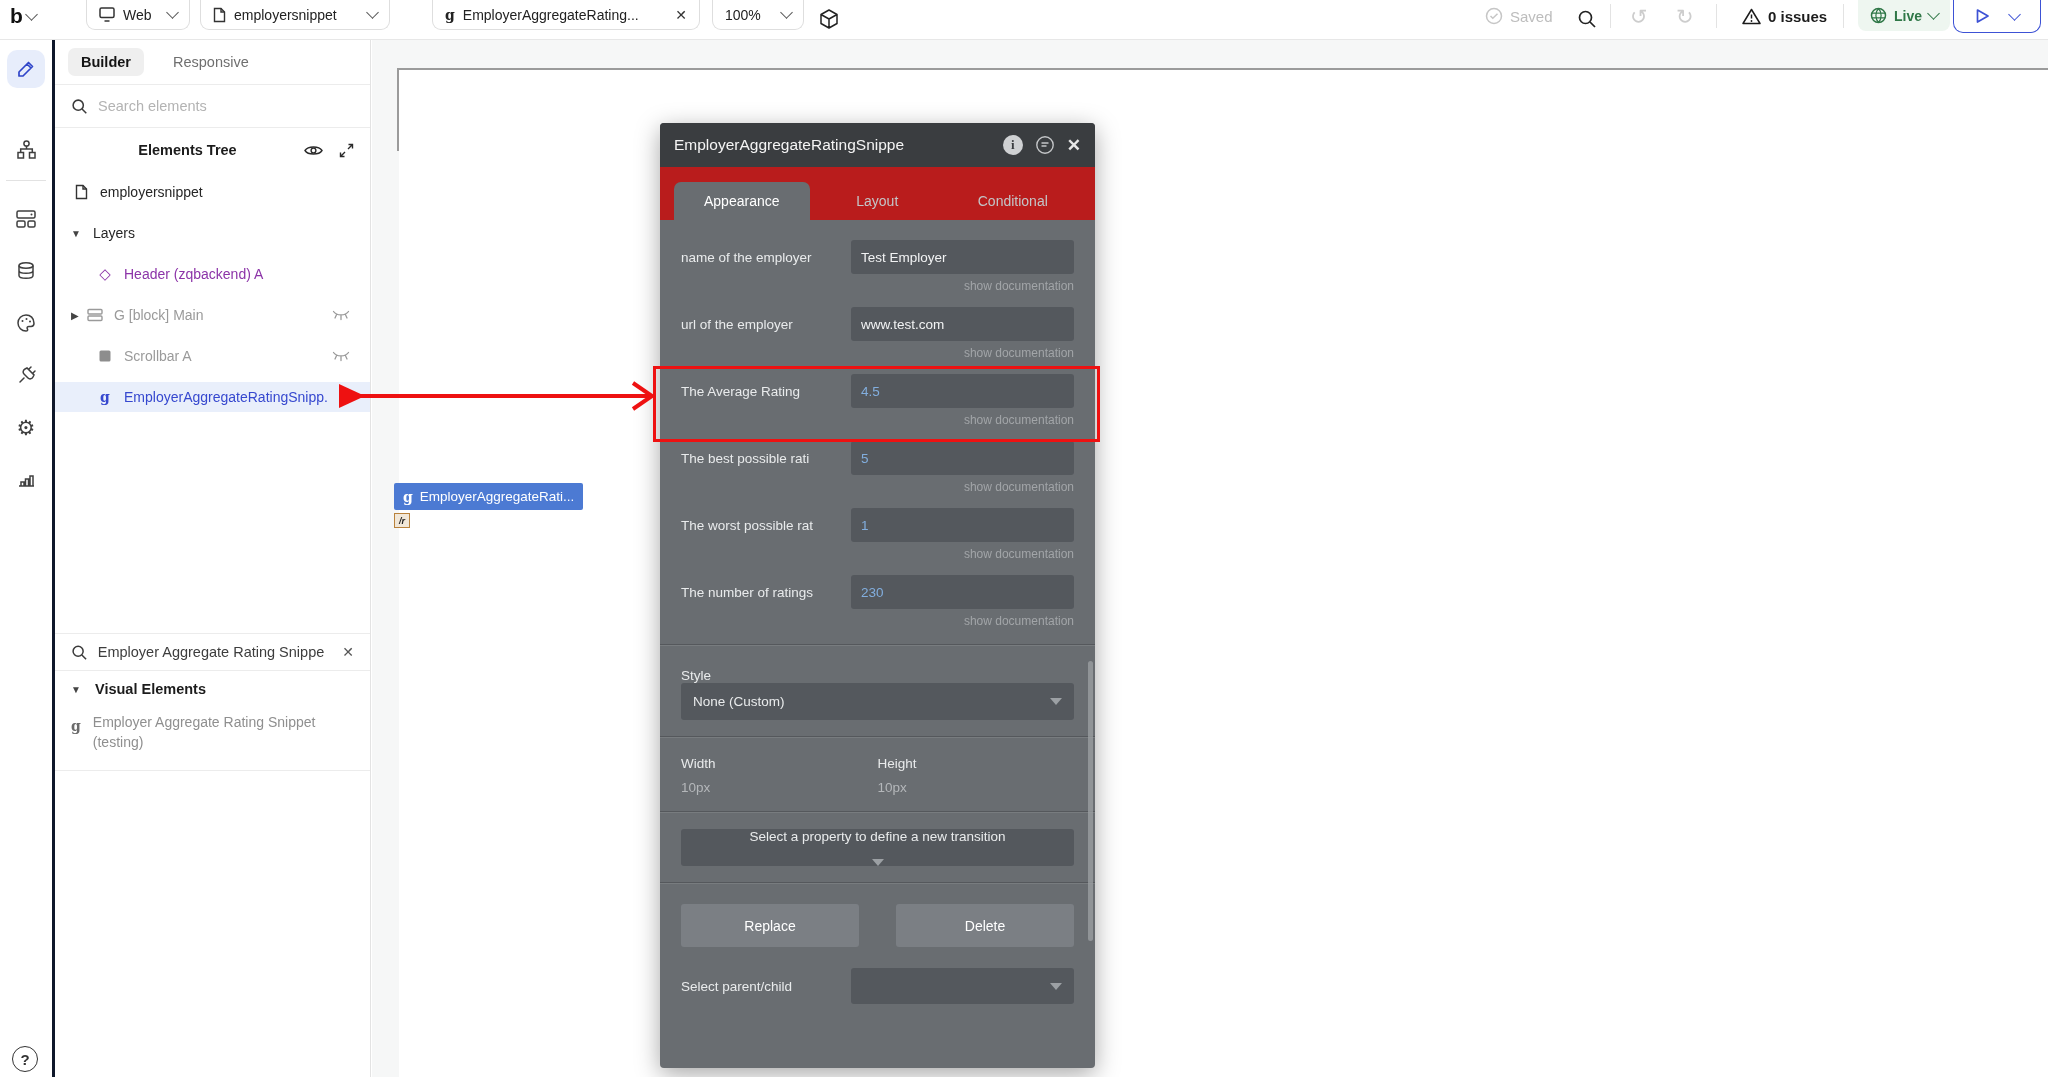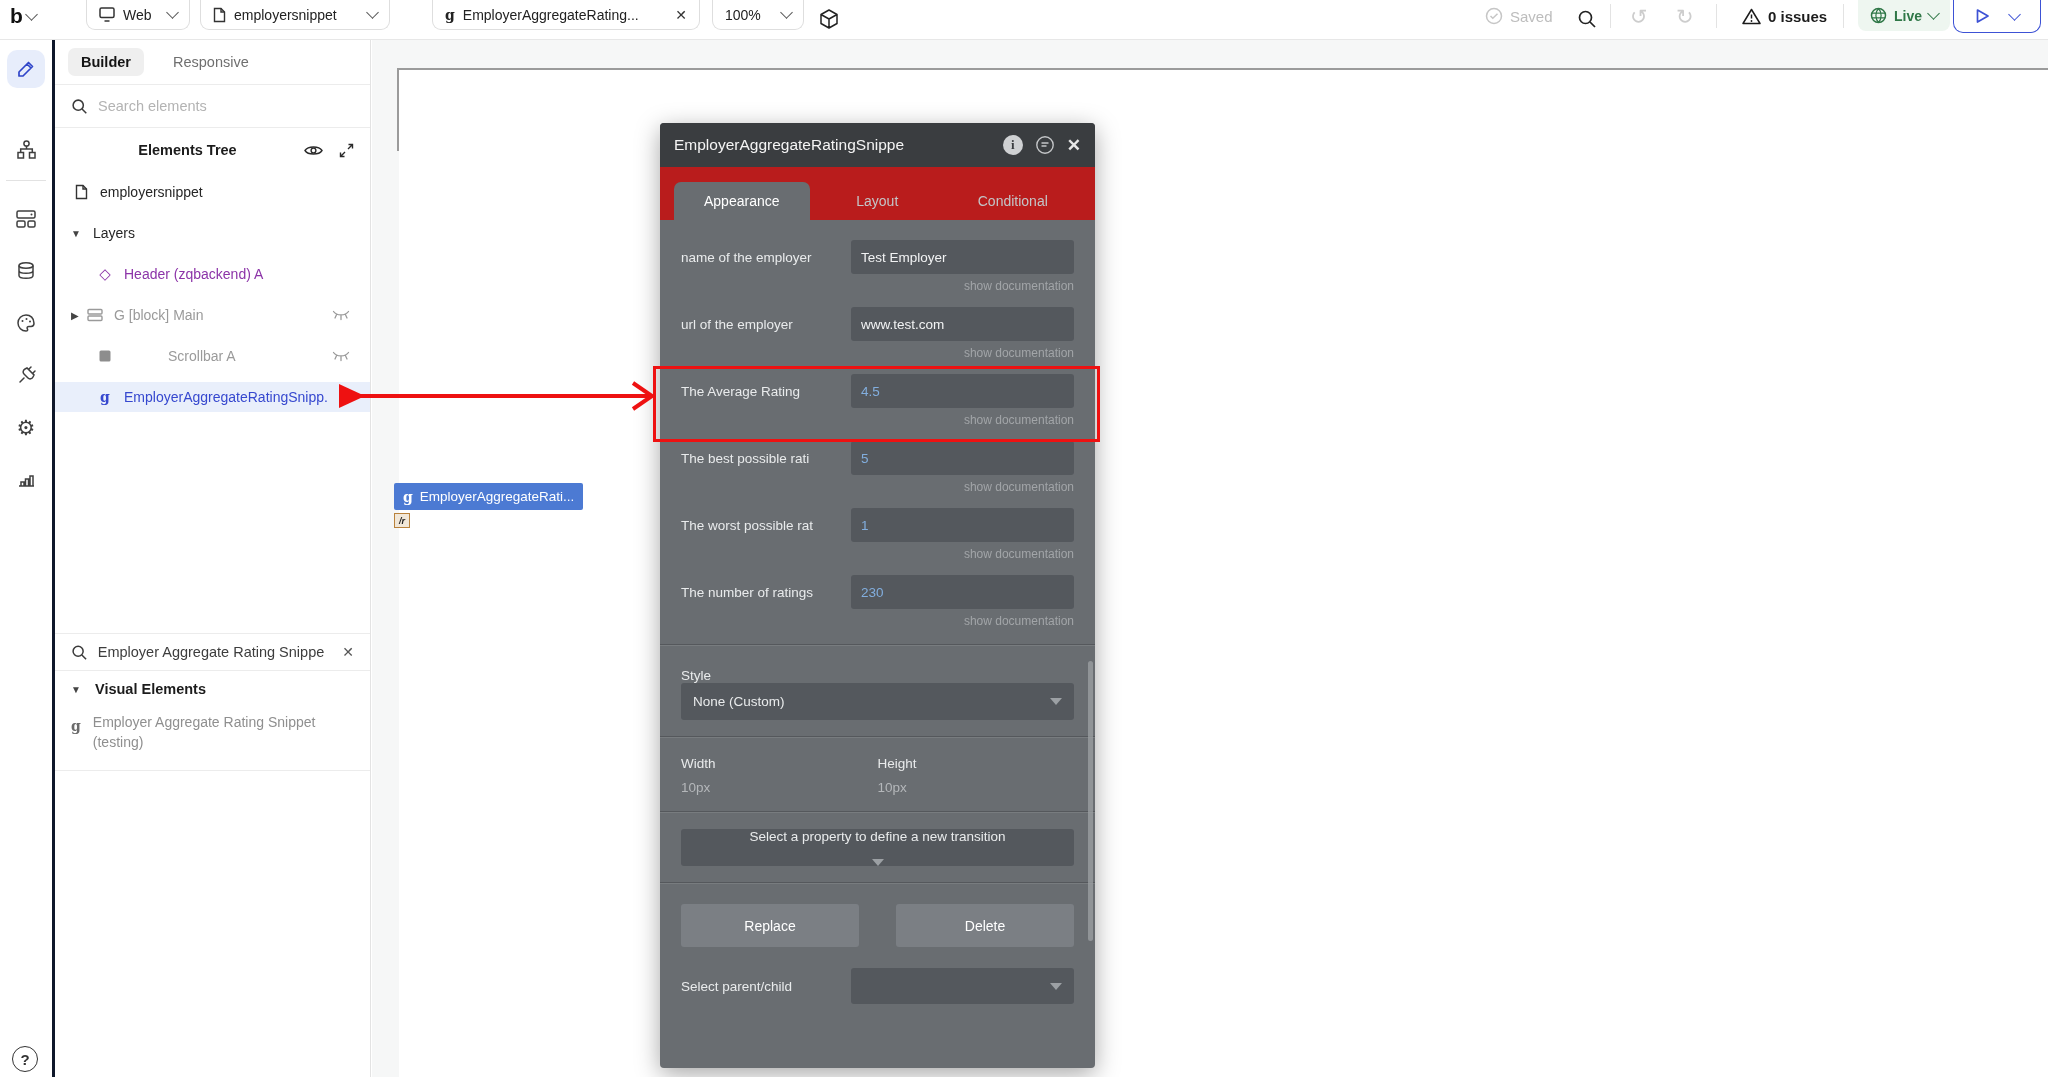--- a/index.html
+++ b/index.html
@@ -328,21 +328,21 @@
         </svg>
       </span>
     <span class="label gray">G [block] Main</span>
     <span class="hid-eye">
         <svg width="18" height="11" viewBox="0 0 18 11">
           <path d="M1.5 1.5 C4.5 6 13.5 6 16.5 1.5 M4.5 4.8 L3 8 M9 5.8 V9.5 M13.5 4.8 L15 8" fill="none" stroke="#9a9a9a" stroke-width="1.3" stroke-linecap="round"></path>
         </svg>
       </span>
   </div>
 
-  <div class="tree-row" style="top:301px; padding-left:40px;gap:44px;">
+  <div class="tree-row" style="top:301px; padding-left:40px;">
     <span class="licon">
         <svg width="12" height="12" viewBox="0 0 12 12">
           <rect x="0.5" y="0.5" width="11" height="11" rx="1.5" fill="#8d8d8d"></rect>
         </svg>
       </span>
     <span class="label gray">Scrollbar A</span>
     <span class="hid-eye">
         <svg width="18" height="11" viewBox="0 0 18 11">
           <path d="M1.5 1.5 C4.5 6 13.5 6 16.5 1.5 M4.5 4.8 L3 8 M9 5.8 V9.5 M13.5 4.8 L15 8" fill="none" stroke="#9a9a9a" stroke-width="1.3" stroke-linecap="round"></path>
         </svg>

